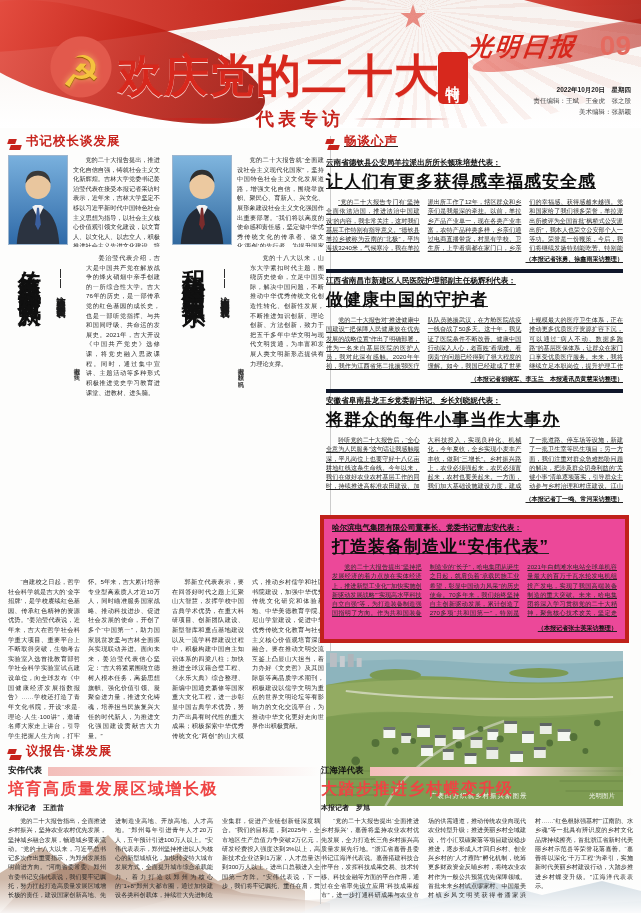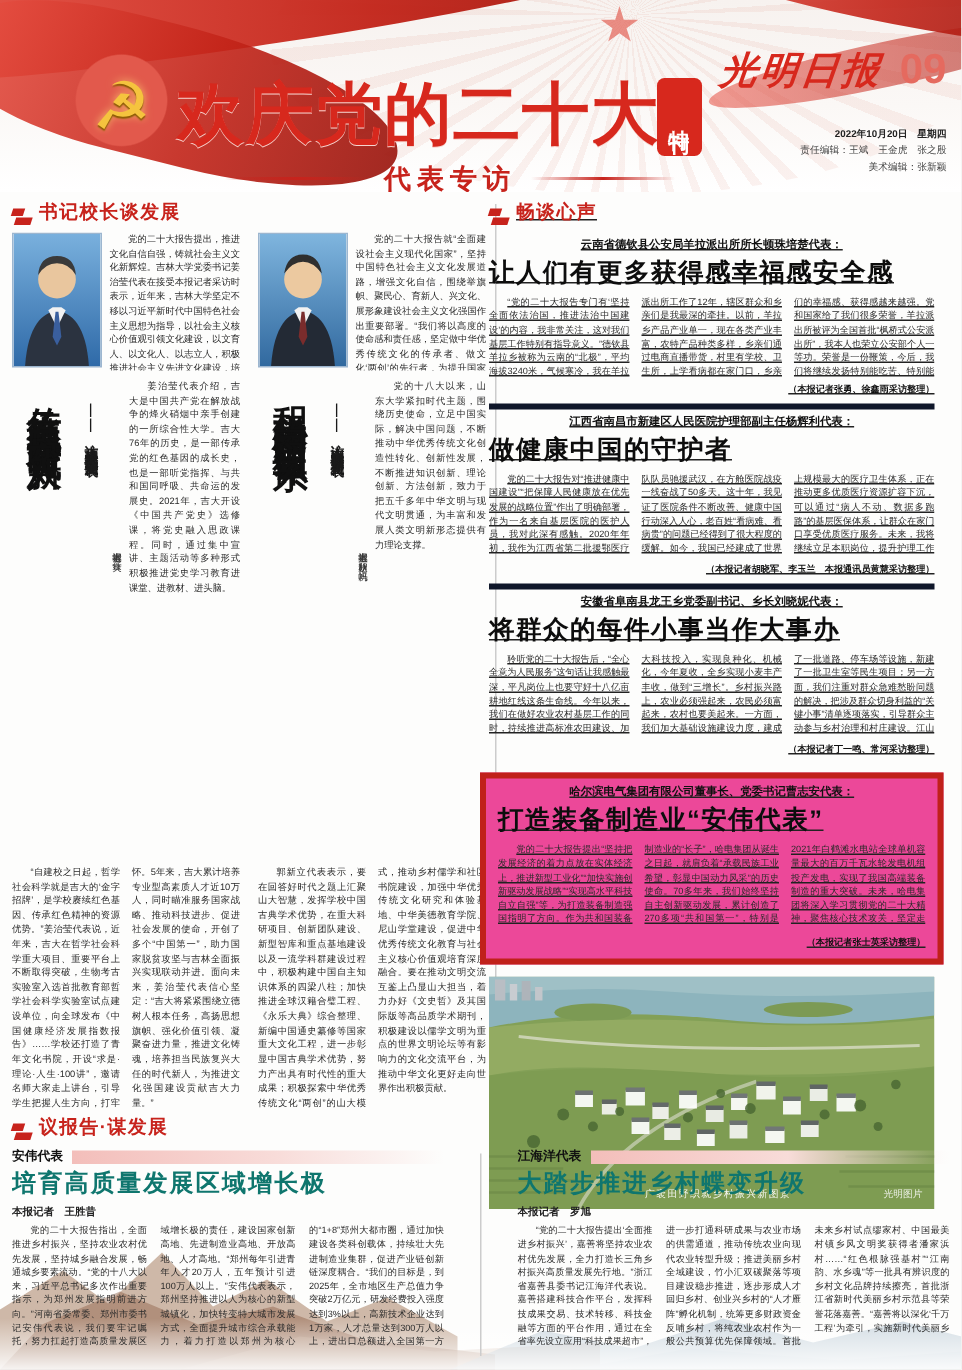--- a/index.html
+++ b/index.html
@@ -27,21 +27,21 @@
                   letter-spacing:1px; text-shadow:0 1px 0 #f6d4cf; white-space:nowrap; }
   .special-badge { position:absolute; left:438px; top:52px; width:30px; height:52px; background:#d7281d; border-radius:5px;
                    color:#fff; font-weight:900; font-size:14px; writing-mode:vertical-rl; text-orientation:upright;
                    display:flex; align-items:center; justify-content:center; letter-spacing:3px; }
   .banner-sub { position:absolute; left:150px; top:107px; width:300px; display:flex; align-items:center; gap:10px; }
   .banner-sub .line { flex:1; height:2px; background:linear-gradient(90deg,rgba(199,35,28,0),#c7231c,rgba(199,35,28,0)); }
   .banner-sub .txt { font-size:18px; font-weight:900; color:#c7231c; letter-spacing:4px; white-space:nowrap; }
   .masthead { position:absolute; right:10px; top:30px; text-align:right; }
   .mast-logo { font-size:25px; font-weight:900; color:#d7281d; font-style:italic; transform:skewX(-6deg); display:inline-block;
                font-family:"Liberation Serif","DejaVu Serif",serif; letter-spacing:2px; }
-  .mast-no { font-size:28px; font-weight:700; color:#e56a5f; margin-left:12px; }
+  .mast-no { font-size:28px; font-weight:700; color:#e56a5f; margin-left:24px; }
   .mast-meta { position:absolute; right:10px; top:84px; text-align:right; font-size:6.5px; line-height:1.7; color:#444; }
   .mast-meta .d { font-weight:700; color:#222; }
 
   
   .sec-head { display:flex; align-items:flex-end; gap:5px; height:16px; margin-bottom:5px; }
   .flag-icon { width:13px; height:11px; position:relative; }
   .flag-icon::before { content:""; position:absolute; left:0; top:0; width:8px; height:5px; background:#c7231c; transform:skewX(-18deg); }
   .flag-icon::after { content:""; position:absolute; left:2px; bottom:0; width:11px; height:5px; background:#c7231c; transform:skewX(-18deg); }
   .sec-title { font-size:12.5px; font-weight:900; color:#c7231c; letter-spacing:1px; }
 
@@ -61,42 +61,42 @@
   .vbody { flex:1; overflow:hidden; font-size:6.2px; line-height:1.55; text-align:justify; text-indent:2em; color:#2a2a2a; }
   .row3 { margin-top:6px; flex:1; overflow:hidden; column-count:2; column-gap:8px;
           font-size:6.2px; line-height:1.55; text-align:justify; text-indent:2em; color:#2a2a2a; }
 
   .main-vdiv { position:absolute; left:330px; top:136px; width:1px; height:600px; background:#cccccc; }
 
   
   .right-zone { position:absolute; left:326px; top:134px; width:297px; height:606px;text-decoration:underline; }
   .voice-art { padding:3px 0 5px; }
   .voice-art + .voice-art { border-top:4px solid #0f172a; }
-  .kicker { font-size:7.6px; font-weight:700; color:#111; margin-bottom:2px;text-align:center; }
+  .kicker { font-size:7.6px; font-weight:700; color:#111; margin-bottom:2px; }
   .v-headline { font-size:17px; font-weight:900; color:#0d0d0d; letter-spacing:1px; margin:1px 0 4px; white-space:nowrap; }
   .cols3 { column-count:3; column-gap:8px; font-size:6.1px; line-height:1.52; text-align:justify; text-indent:2em;
            color:#2a2a2a; overflow:hidden; }
   .h56 { height:56px; } .h58 { height:58px; } .h60 { height:60px; }
   .art-byline { text-align:right; font-size:6.1px; font-weight:700; color:#111; margin-top:2px; }
   .highlight-box { border:4px solid #c0211a; padding:4px 8px 6px; margin:6px -6px 0 -6px; background:#ec4899; }
 
   .photo-wrap { position:relative; margin-top:8px; height:155px; overflow:hidden; }
   .photo-wrap svg { display:block; width:100%; height:100%; }
   .photo-caption { position:absolute; left:35%; bottom:5px; color:rgba(255,255,255,.92); font-size:6.5px; letter-spacing:1px; }
   .photo-credit { position:absolute; right:8px; bottom:5px; color:rgba(255,255,255,.85); font-size:6.5px; }
 
   
   .bottom-zone { position:absolute; left:8px; top:744px; width:625px; height:168px; }
-  .bottom-row { display:flex; gap:24px; position:relative; z-index:2; }
+  .bottom-row { display:flex; gap:0; position:relative; z-index:2; }
   .bottom-art { flex:1; overflow:hidden; }
   .bot-vdiv { width:1px; background:#ccc; margin-top:4px; }
   .kicker-row { display:flex; align-items:center; gap:6px; margin-bottom:2px; }
   .kicker-name { font-size:8.5px; font-weight:700; color:#111; white-space:nowrap; }
   .kicker-strip { flex:1; height:9px; background:linear-gradient(90deg,#f3beba 0%,#f8dcd9 55%,rgba(255,255,255,0) 100%); }
-  .b-headline { font-size:16px; font-weight:900; color:#0f766e; letter-spacing:1.5px; margin:2px 0 3px; white-space:nowrap; }
+  .b-headline { font-size:16px; font-weight:900; color:#ef4444; letter-spacing:1.5px; margin:2px 0 3px; white-space:nowrap; }
   .b-byline { font-size:7px; font-weight:700; color:#222; margin-bottom:3px; }
   .bcols { column-count:3; column-gap:9px; font-size:6.1px; line-height:1.52; text-align:justify; text-indent:2em;
            color:#2a2a2a; height:88px; overflow:hidden; }
   .mountains { position:absolute; left:-8px; bottom:-1px; width:641px; height:92px; z-index:1; pointer-events:none; }
   .mountains svg { display:block; width:100%; height:100%; }
 </style>
 </head>
 <body>
 
 <div class="page">

